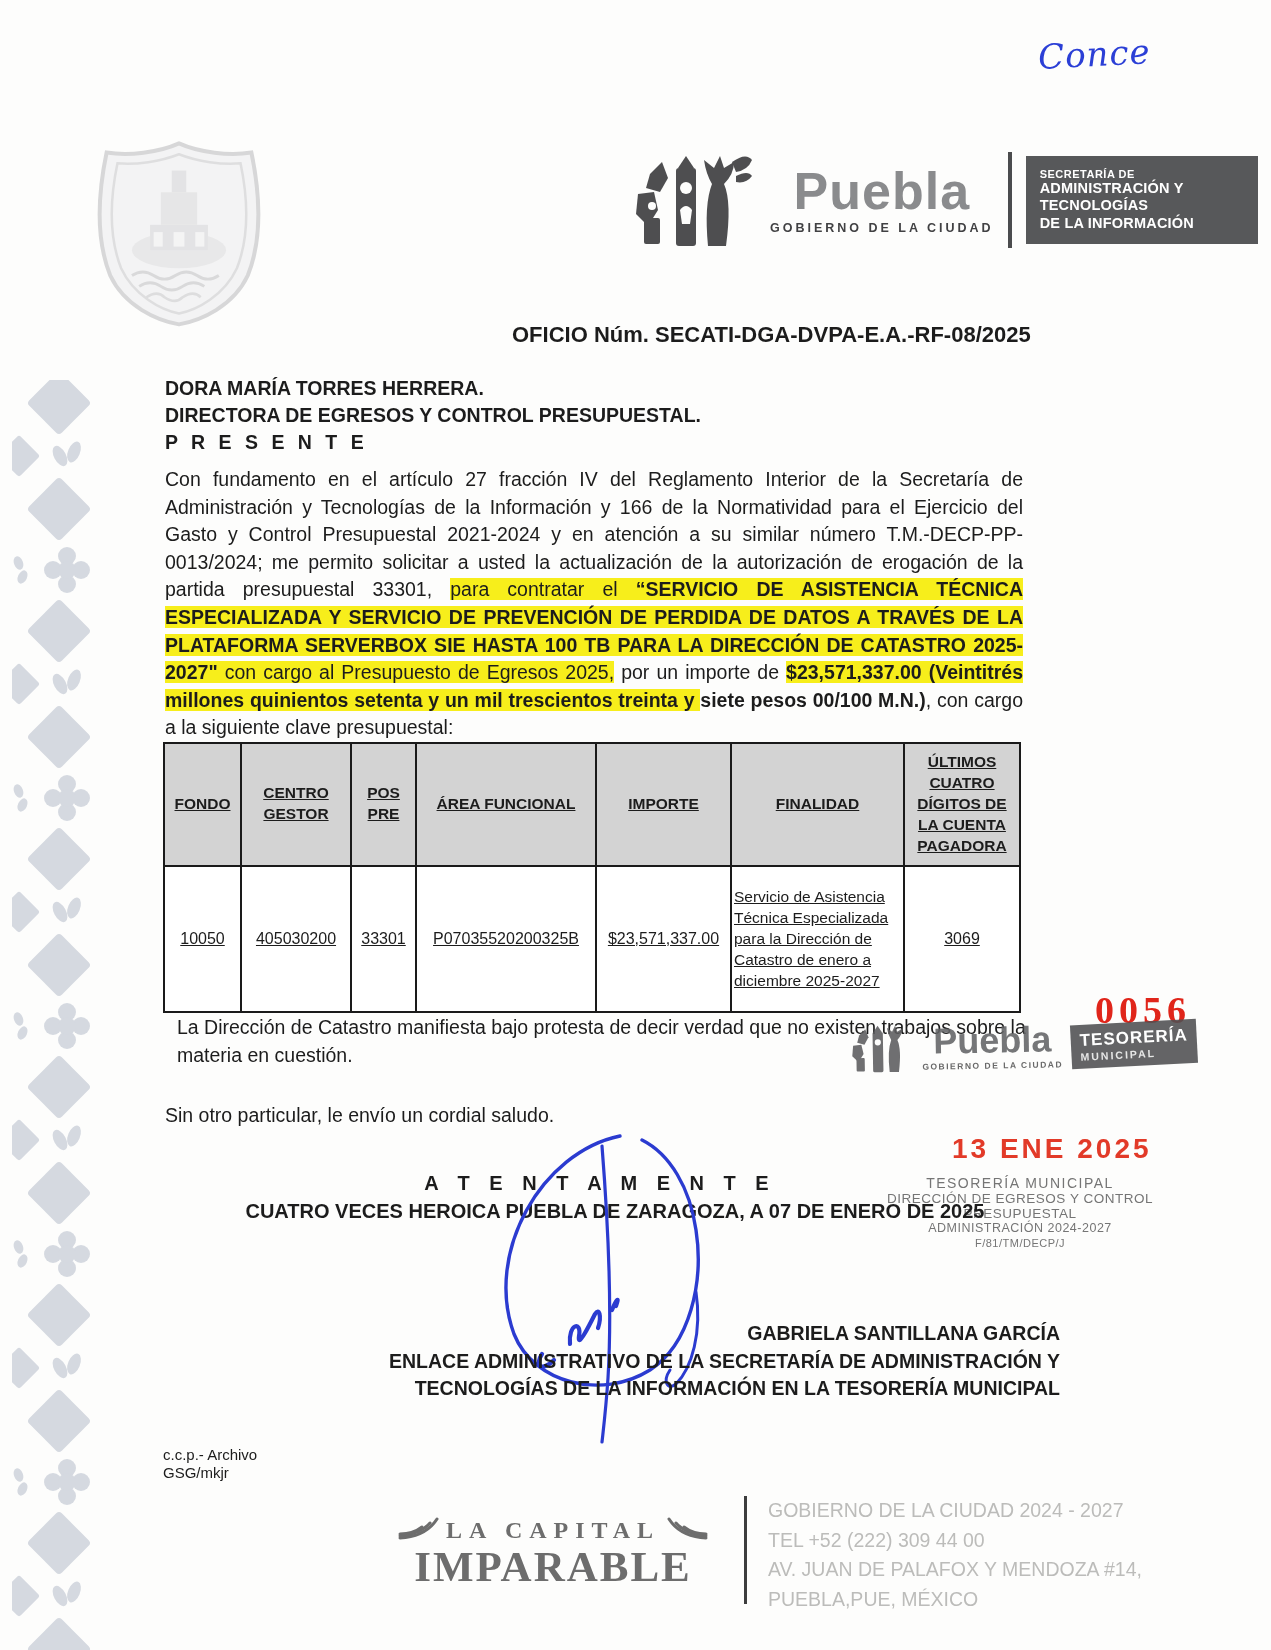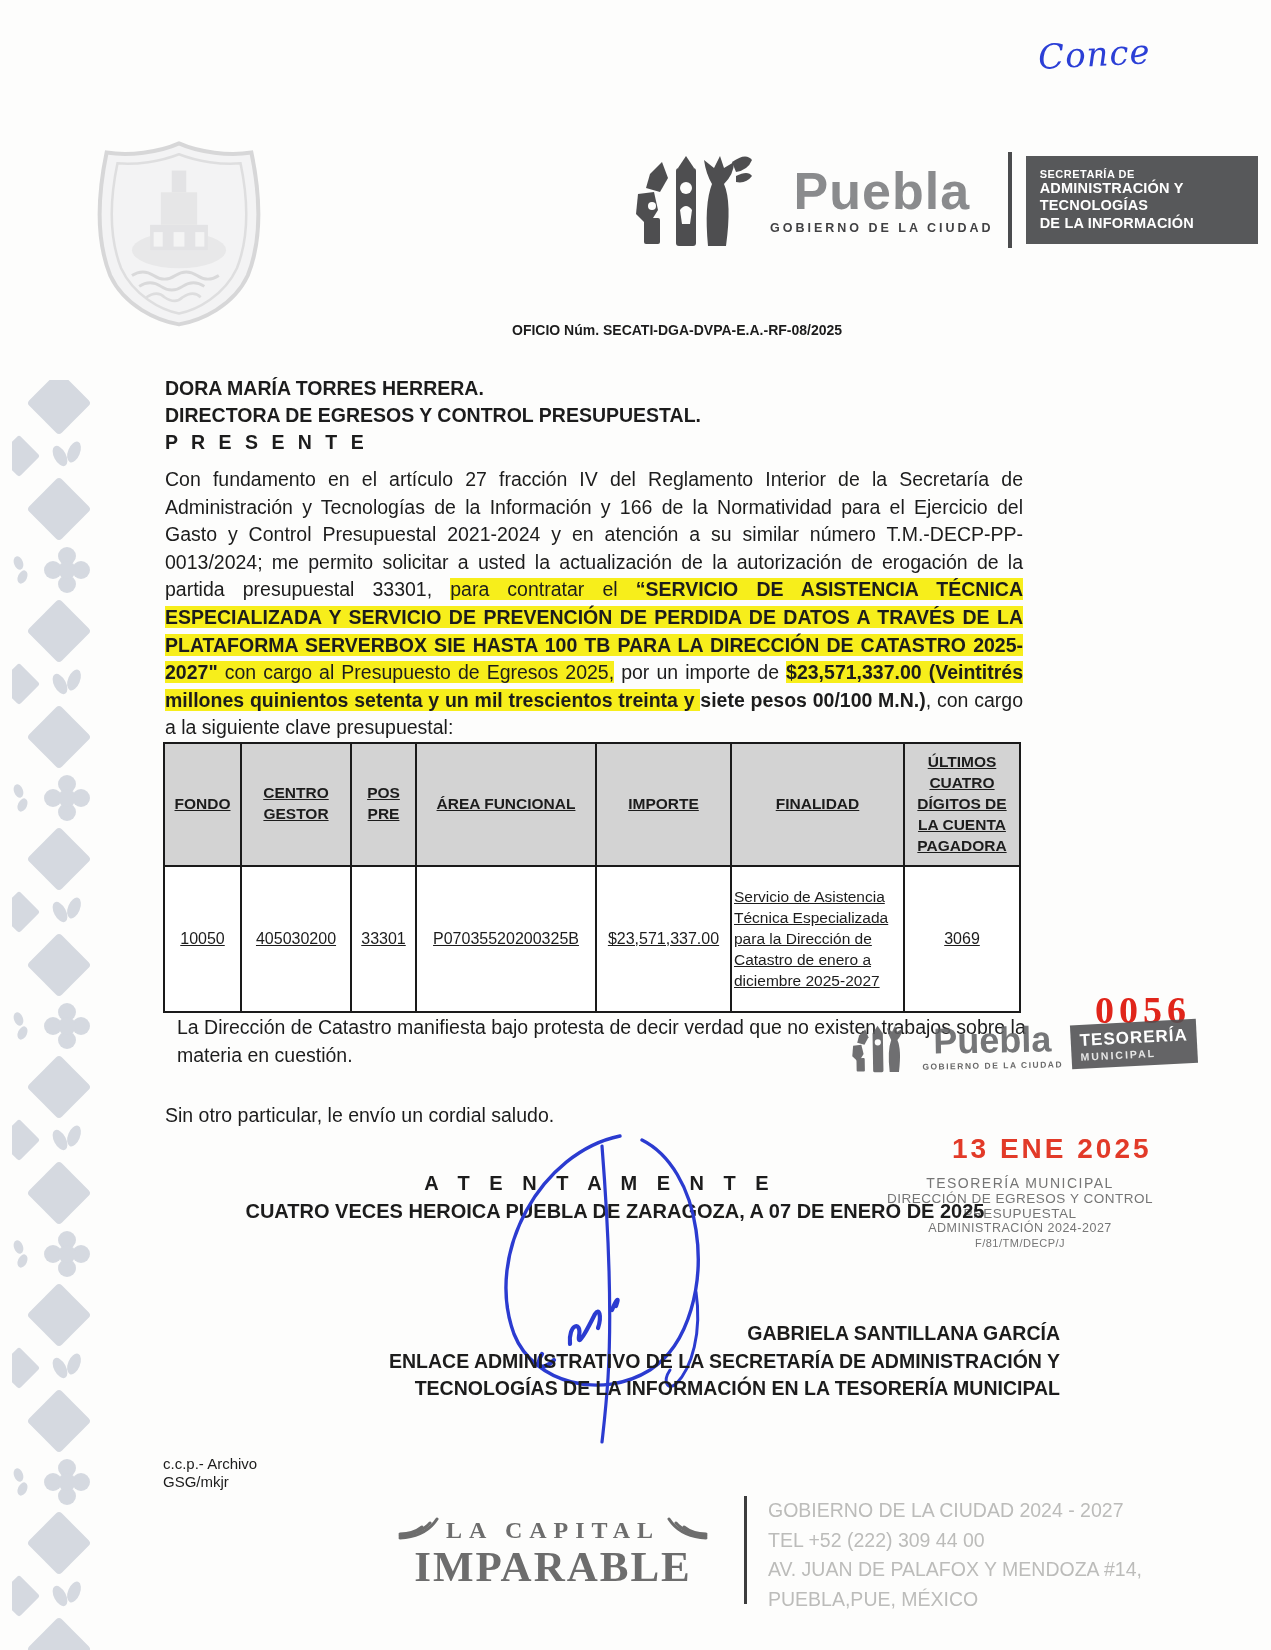--- a/index.html
+++ b/index.html
@@ -24,21 +24,21 @@
   .brand { position:absolute; left:628px; top:148px; display:flex; align-items:center; gap:14px; }
   .brand-word { display:flex; flex-direction:column; align-items:center; }
   .brand-puebla { font-size:52px; font-weight:800; color:#8a8b8d; letter-spacing:1px; line-height:1; }
   .brand-tagline { font-size:12.5px; font-weight:700; color:#414143; letter-spacing:3px; margin-top:4px; }
   .brand-sep { width:4px; height:96px; background:#4b4c4e; }
   .dept-box { background:#57585a; color:#fff; padding:12px 14px; width:232px; }
   .dept-line1 { font-size:11px; font-weight:700; letter-spacing:.5px; }
   .dept-line2, .dept-line3 { font-size:14.5px; font-weight:800; letter-spacing:.2px; line-height:1.2; }
 
   
-  .oficio { position:absolute; left:512px; top:322px; font-size:14px; font-weight:700; }
+  .oficio { position:absolute; left:512px; top:322px; font-size:22px; font-weight:700; }
 
   
   .recipient { position:absolute; left:165px; top:375px; font-size:19.5px; font-weight:700; line-height:27px; }
   .recipient .salutation { letter-spacing:4px; }
 
   
   .body-par {
     position:absolute; left:165px; top:466px; width:858px;
     font-size:19.5px; line-height:27.6px; text-align:justify;
   }
@@ -95,21 +95,21 @@
     color:#757575; line-height:15px; }
   .received-stamp .rl0 { font-size:14px; letter-spacing:1.5px; }
   .received-stamp .rl1, .received-stamp .rl2 { font-size:13.5px; letter-spacing:.5px; }
   .received-stamp .rl3 { font-size:12.5px; letter-spacing:.5px; }
   .received-stamp .rl4 { font-size:11px; letter-spacing:.5px; }
 
   
   .signature { position:absolute; left:452px; top:1112px; }
 
   
-  .ccp { position:absolute; left:163px; top:1446px; font-size:15px; line-height:18px;margin-top:9px; }
+  .ccp { position:absolute; left:163px; top:1446px; font-size:15px; line-height:18px; }
 
   
   .footer-logo { position:absolute; left:388px; top:1516px; width:330px; text-align:center; color:#6d6d6d;font-family:Liberation Serif, serif; }
   .fl-top { display:flex; align-items:center; justify-content:center; gap:6px; }
   .fl-capital { font-size:24px; font-weight:700; letter-spacing:7px; }
   .fl-imparable { font-size:43px; font-weight:800; letter-spacing:2px; line-height:1.05; }
   .footer-sep { position:absolute; left:744px; top:1496px; width:3px; height:108px; background:#3d3d3d; }
   .footer-address { position:absolute; left:768px; top:1496px; font-size:19.5px; line-height:29.5px; color:#bcbcba; }
 
   

